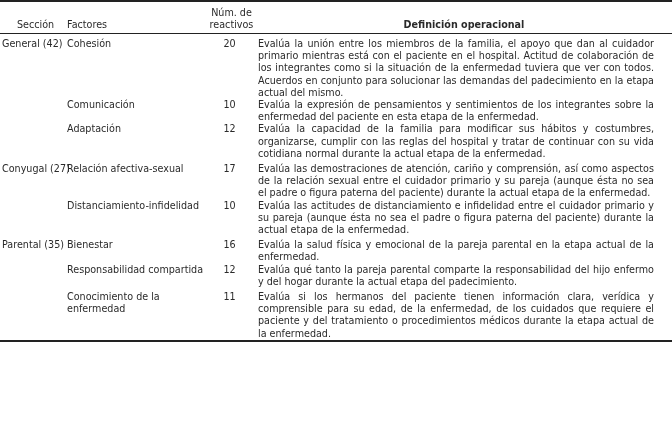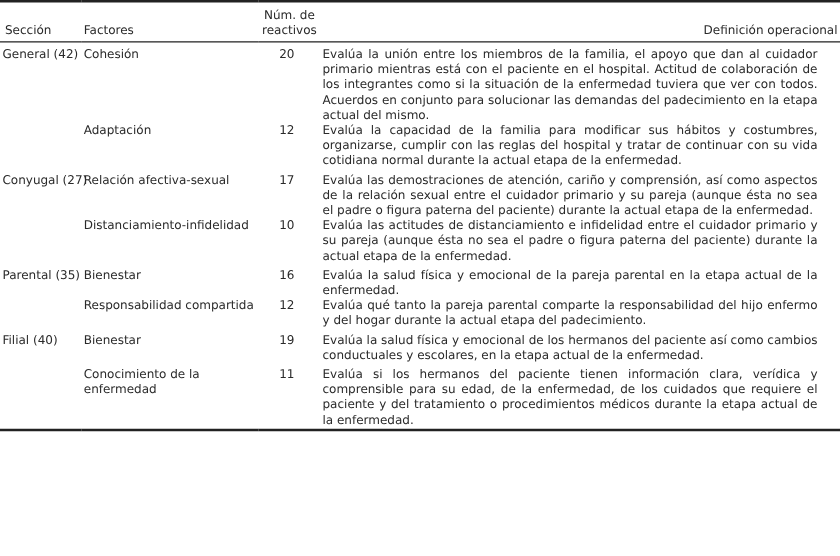--- a/index.html
+++ b/index.html
@@ -21,24 +21,24 @@
   col.c-fac { width: 142px; }
   col.c-num { width: 49px; }
   col.c-def { width: 416px; }
   thead th {
     font-weight: normal;
     vertical-align: bottom;
     padding: 5px 2px 2px 2px;
     line-height: 12px;
     border-bottom: 1.5px solid #222;
   }
-  thead th.sec { text-align: left; padding-left: 4px; }
+  thead th.sec { text-align: left; padding-left: 17px; }
   thead th.fac { text-align: left; }
   thead th.num { text-align: center; }
-  thead th.def { text-align: right; }
+  thead th.def { text-align: center; font-weight: bold; }
   tbody td {
     vertical-align: top;
     line-height: 12.2px;
     padding: 0 2px;
     margin-left: 12px;
   }
   td.sec { text-align: left; white-space: nowrap; padding-left: 2px; }
   td.fac { padding-left: 2px; }
   td.num { text-align: center; padding-right: 6px; }
   td.def { text-align: justify; padding-right: 18px; }
@@ -67,20 +67,26 @@
     </thead>
     <tbody>
       <tr class="first-row">
         <td class="sec">General (42)</td>
         <td class="fac">Cohesión</td>
         <td class="num">20</td>
         <td class="def">Evalúa la unión entre los miembros de la familia, el apoyo que dan al cuidador primario mientras está con el paciente en el hospital. Actitud de colaboración de los integrantes como si la situación de la enfermedad tuviera que ver con todos. Acuerdos en conjunto para solucionar las demandas del padecimiento en la etapa actual del mismo.</td>
       </tr>
       <tr>
         <td class="sec"></td>
+        <td class="fac">Comunicación</td>
+        <td class="num">10</td>
+        <td class="def">Evalúa la expresión de pensamientos y sentimientos de los integrantes sobre la enfermedad del paciente en esta etapa de la enfermedad.</td>
+      </tr>
+      <tr>
+        <td class="sec"></td>
         <td class="fac">Adaptación</td>
         <td class="num">12</td>
         <td class="def">Evalúa la capacidad de la familia para modificar sus hábitos y costumbres, organizarse, cumplir con las reglas del hospital y tratar de continuar con su vida cotidiana normal durante la actual etapa de la enfermedad.</td>
       </tr>
       <tr class="gap">
         <td class="sec">Conyugal (27)</td>
         <td class="fac">Relación afectiva-sexual</td>
         <td class="num">17</td>
         <td class="def">Evalúa las demostraciones de atención, cariño y comprensión, así como aspectos de la relación sexual entre el cuidador primario y su pareja (aunque ésta no sea el padre o figura paterna del paciente) durante la actual etapa de la enfermedad.</td>
       </tr>
@@ -96,26 +102,20 @@
         <td class="num">16</td>
         <td class="def">Evalúa la salud física y emocional de la pareja parental en la etapa actual de la enfermedad.</td>
       </tr>
       <tr>
         <td class="sec"></td>
         <td class="fac">Responsabilidad compartida</td>
         <td class="num">12</td>
         <td class="def">Evalúa qué tanto la pareja parental comparte la responsabilidad del hijo enfermo y del hogar durante la actual etapa del padecimiento.</td>
       </tr>
       <tr class="gap">
-        <td class="sec">Filial (40)</td>
-        <td class="fac">Bienestar</td>
-        <td class="num">19</td>
-        <td class="def">Evalúa la salud física y emocional de los hermanos del paciente así como cambios conductuales y escolares, en la etapa actual de la enfermedad.</td>
-      </tr>
-      <tr class="gap">
         <td class="sec"></td>
         <td class="fac">Conocimiento de la enfermedad</td>
         <td class="num">11</td>
         <td class="def">Evalúa si los hermanos del paciente tienen información clara, verídica y comprensible para su edad, de la enfermedad, de los cuidados que requiere el paciente y del tratamiento o procedimientos médicos durante la etapa actual de la enfermedad.</td>
       </tr>
     </tbody>
   </table>
 </div>
 
 </body></html>

